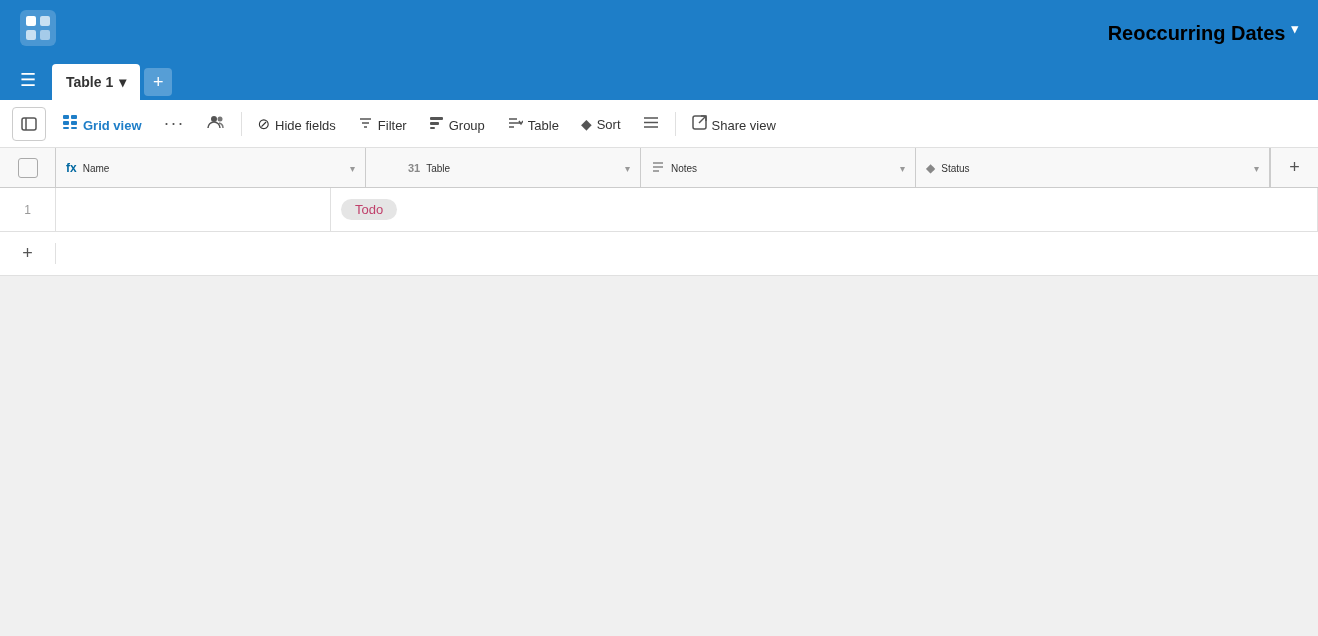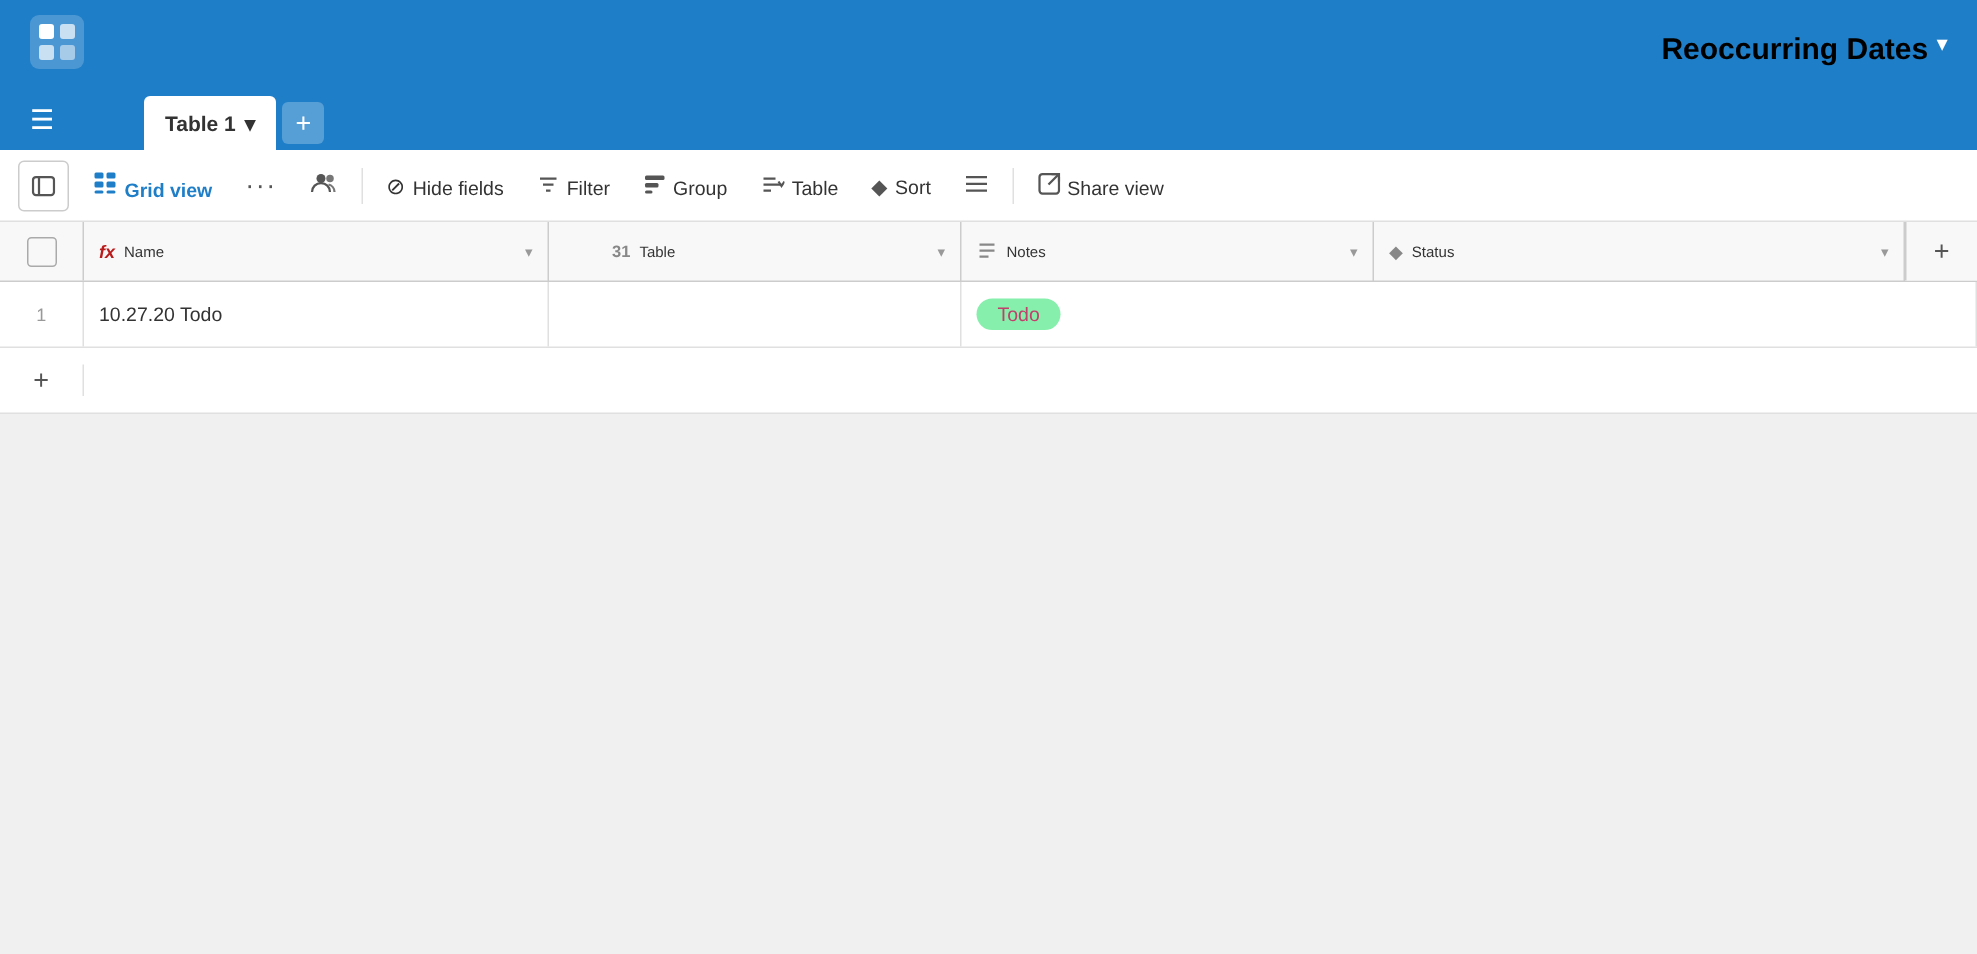--- a/index.html
+++ b/index.html
@@ -42,21 +42,20 @@
     }
     .tab-item {
       background: white;
       border-radius: 4px 4px 0 0;
       padding: 8px 14px;
       display: flex; align-items: center; gap: 6px;
       font-weight: 600; font-size: 14px;
       color: #333;
       cursor: pointer;
       height: 36px;
-      margin-left: 44px;
     }
     .add-tab-btn {
       background: rgba(255,255,255,0.25);
       border: none; border-radius: 4px;
       width: 28px; height: 28px;
       display: flex; align-items: center; justify-content: center;
       color: white; font-size: 18px; cursor: pointer;
       margin-bottom: 4px;
     }
 
@@ -149,21 +148,21 @@
       padding: 0 10px;
       border-right: 1px solid #e0e0e0;
       font-size: 13px; color: #333;
     }
     .cell-name { flex: 0 0 310px; }
     .cell-date { flex: 0 0 275px; color: #555; }
     .cell-notes { flex: 0 0 275px; }
     .cell-status { flex: 1; }
 
     .status-badge {
-      background: #86efac;
+      background: #e5e5e5;
       color: #c0406b;
       border-radius: 12px;
       padding: 3px 14px;
       font-size: 13px;
       font-weight: 500;
     }
 
     
     .add-row {
       display: flex;
@@ -333,21 +332,21 @@
 </div>
 
 <div class="table-wrapper">
 
   <div class="col-headers">
     <div class="row-num-col">
       <div class="col-checkbox"></div>
     </div>
 
     <div class="col-header col-header-name">
-      <span class="col-icon" style="font-style:italic;font-weight:bold;color:#b91c1c;font-size:12px;">fx</span>
+      <span class="col-icon" style="font-weight:bold;color:#0369a1;font-size:12px;">fx</span>
       <span class="col-label">Name</span>
       <span class="col-arrow">▾</span>
     </div>
 
     <div class="col-header col-header-date">
       <span class="col-icon" style="font-size:11px;font-weight:bold;color:#888;margin-left:32px;">31</span>
       <span class="col-label">Table</span>
       <span class="col-arrow">▾</span>
     </div>
 
@@ -371,23 +370,20 @@
 
     <div class="add-col-btn">
       <span>+</span>
     </div>
   </div>
 
   <div class="data-row">
     <div class="row-num-cell">
       <span style="color:#999;font-size:12px;">1</span>
     </div>
-    <div class="data-cell cell-name">
-      <span>10.27.20 Todo</span>
-    </div>
     <div class="data-cell cell-notes">
       <span></span>
     </div>
     <div class="data-cell cell-status">
       <span class="status-badge">Todo</span>
     </div>
   </div>
 
   <div class="add-row">
     <div class="add-row-cell">

